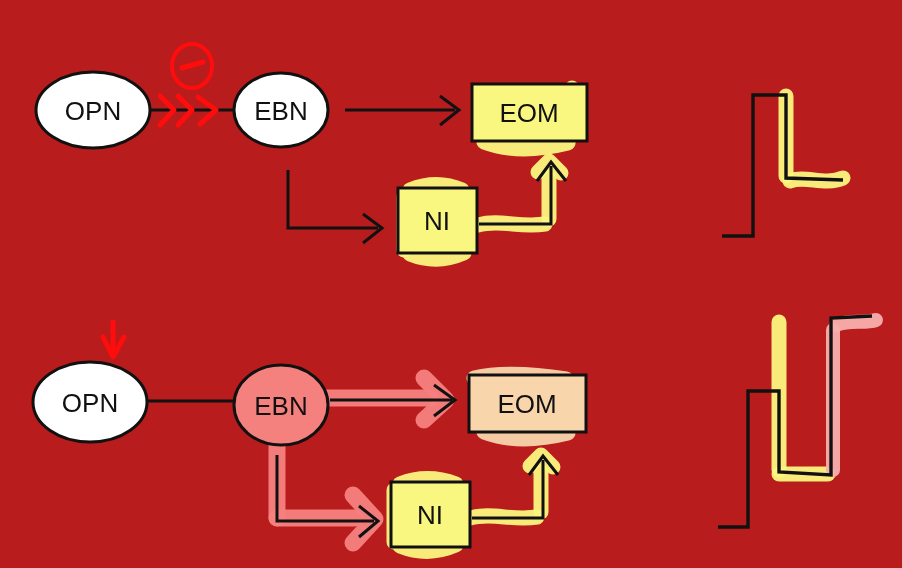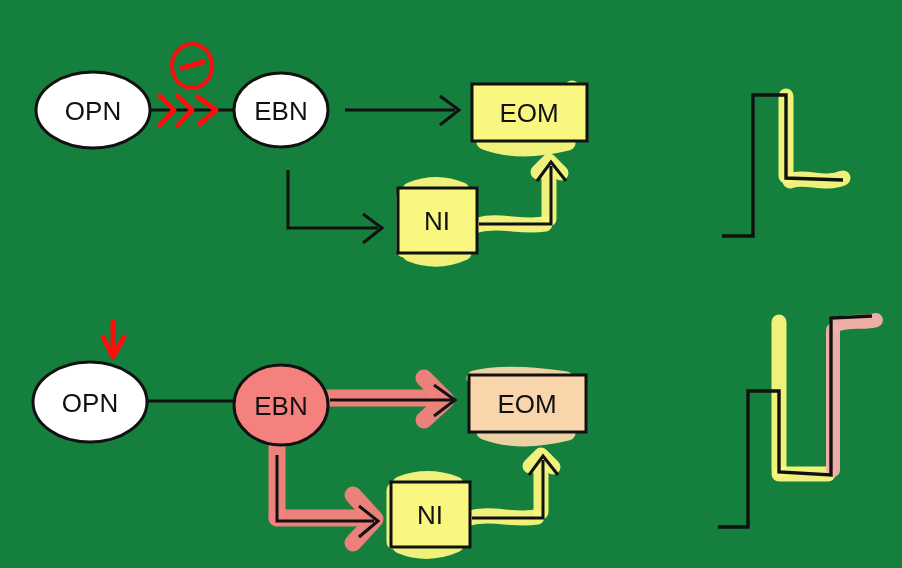--- a/index.html
+++ b/index.html
@@ -1,18 +1,18 @@
 <!DOCTYPE html>
 <html><head>
 <meta charset="utf-8">
 <style>
   html,body{margin:0;padding:0;background:#ffffff;}
   body{width:902px;height:568px;overflow:hidden;
        font-family:"Liberation Sans","DejaVu Sans",sans-serif;}
-  #stage{position:relative;width:902px;height:568px;background:#15803d;text-decoration:underline;}
+  #stage{position:relative;width:902px;height:568px;background:#b91c1c;text-decoration:underline;}
   svg.layer{position:absolute;left:0;top:0;width:902px;height:568px;}
   .node-label{font-family:"Liberation Sans","DejaVu Sans",sans-serif;
               font-size:26px;fill:#111;text-anchor:middle;dominant-baseline:central;}
   .box-label{font-family:"Liberation Sans","DejaVu Sans",sans-serif;
              font-size:26px;fill:#111;text-anchor:middle;dominant-baseline:central;}
   .stroke-k{stroke:#111;fill:none;stroke-width:3;stroke-linecap:butt;stroke-linejoin:miter;}
   .ell{fill:#ffffff;stroke:#111;stroke-width:3;}
   .hl-y{stroke:#FBF77E;fill:none;stroke-width:15;stroke-linecap:round;stroke-linejoin:round;opacity:.95;}
   .hl-r{stroke:#F5817E;fill:none;stroke-width:15;stroke-linecap:round;stroke-linejoin:round;opacity:.95;}
   .hl-rsoft{stroke:#F7AFAD;fill:none;stroke-width:14;stroke-linecap:round;stroke-linejoin:round;opacity:.95;}

